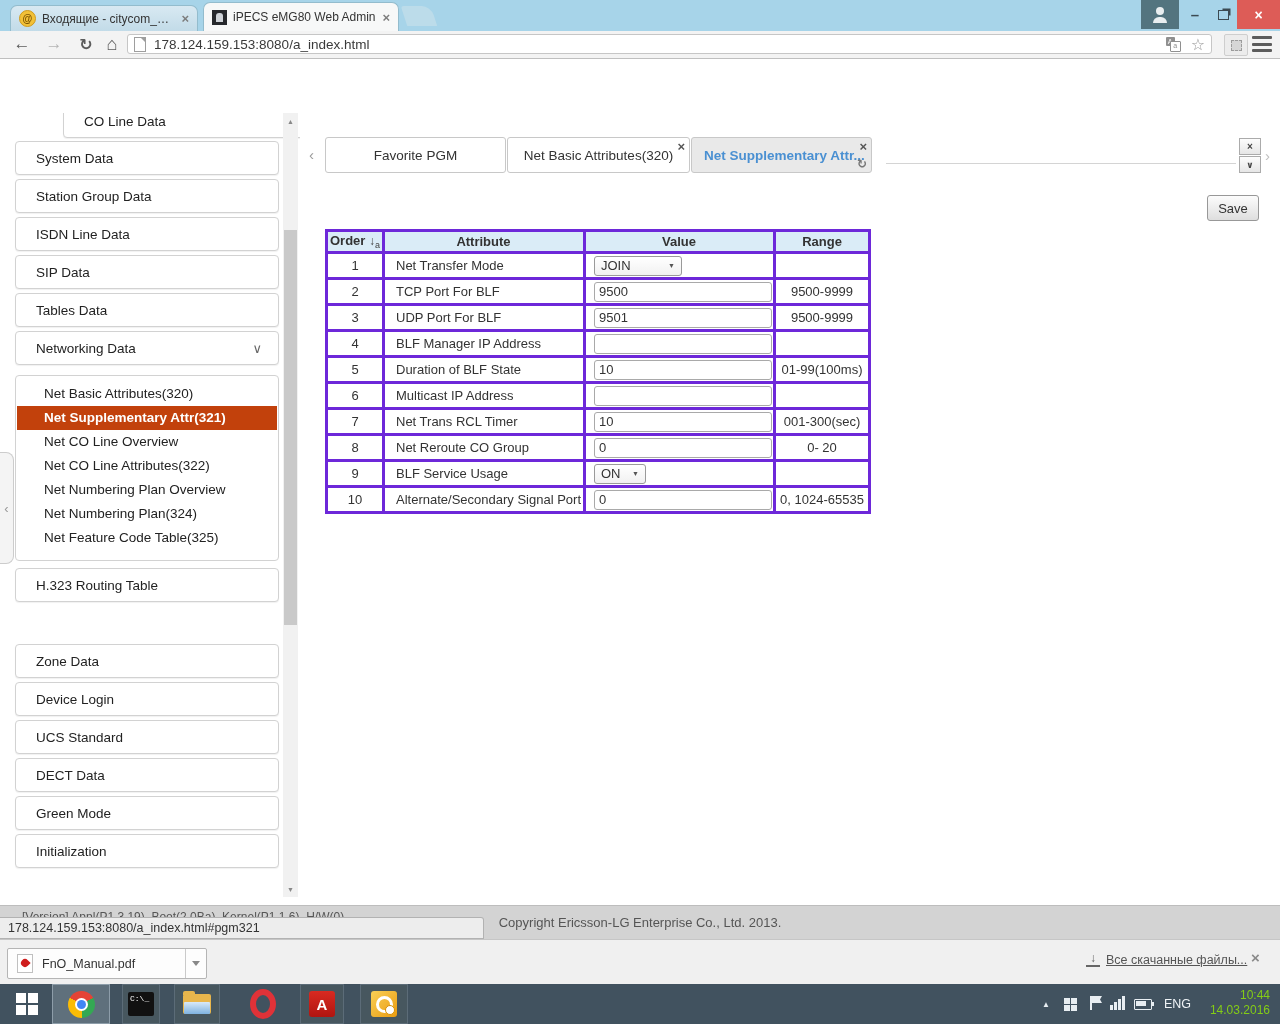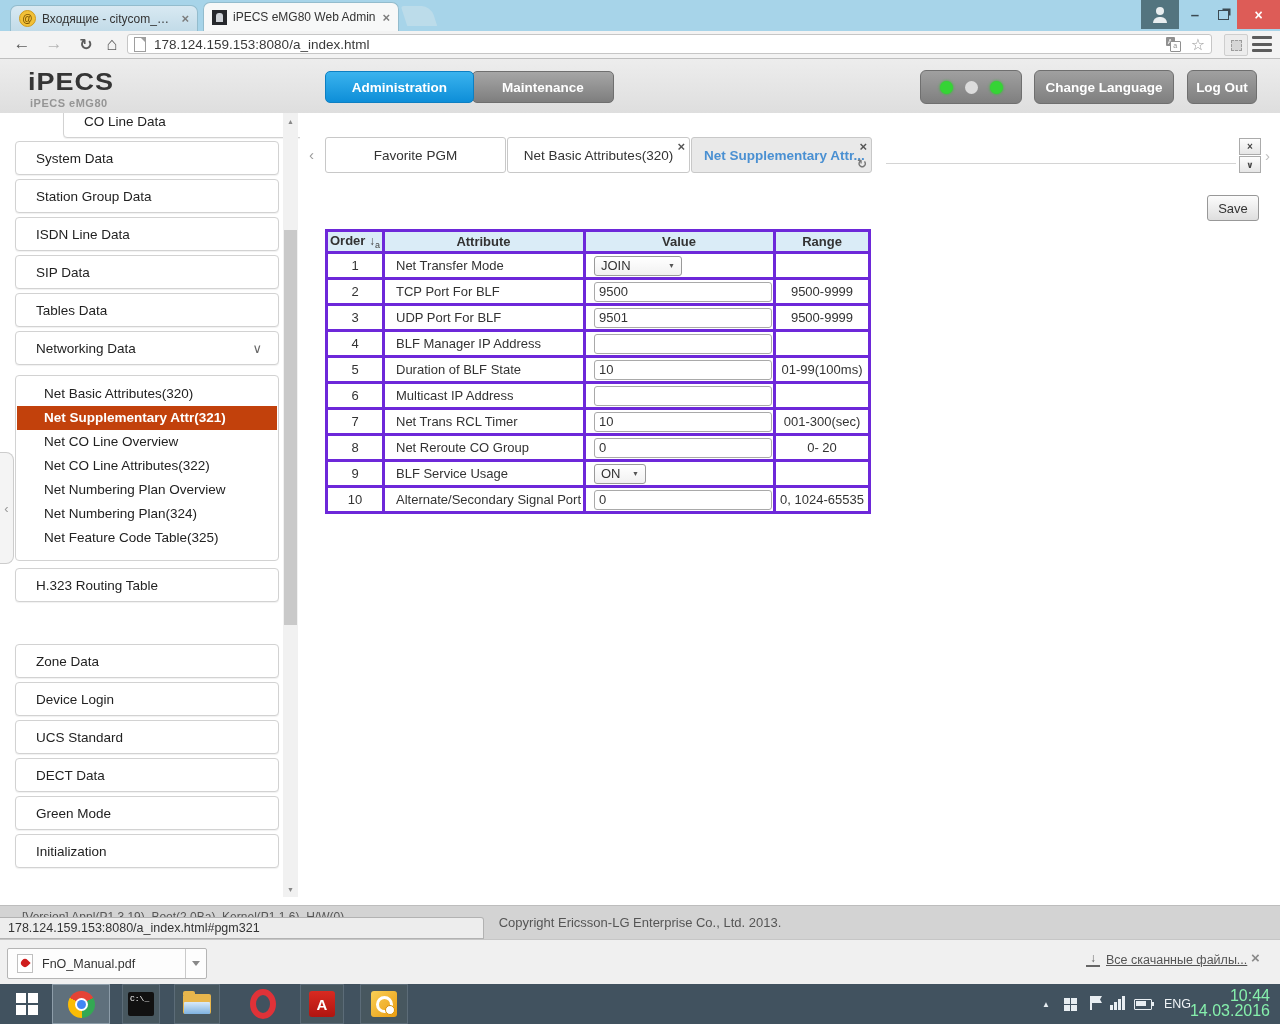--- a/index.html
+++ b/index.html
@@ -153,21 +153,21 @@
   .traygrid{left:1064px;display:grid;grid-template-columns:6px 6px;grid-template-rows:6px 6px;gap:1px;top:14px;position:absolute;}
   .traygrid i{background:#e8eef2;display:block;}
   .flagico{position:absolute;left:1090px;top:12px;width:2px;height:14px;background:#e8eef2;}
   .flagico::before{content:"";position:absolute;left:2px;top:0;width:10px;height:7px;background:#e8eef2;clip-path:polygon(0 0,100% 0,80% 50%,100% 100%,0 100%);}
   .sigico{position:absolute;left:1110px;top:12px;display:flex;align-items:flex-end;gap:1px;height:14px;}
   .sigico i{width:3px;background:#e8eef2;display:block;}
   .batico{position:absolute;left:1134px;top:15px;width:16px;height:9px;border:1px solid #e8eef2;border-radius:1px;}
   .batico::before{content:"";position:absolute;right:-3px;top:2px;width:2px;height:4px;background:#e8eef2;}
   .batico::after{content:"";position:absolute;left:1px;top:1px;width:10px;height:5px;background:#e8eef2;}
   .lang{position:absolute;left:1164px;top:0;height:40px;display:flex;align-items:center;font-size:12.5px;color:#f0f4f7;}
-  .clock{position:absolute;right:10px;top:4px;text-align:right;color:#86efac;font-size:16px;line-height:15px;margin-left:20px;}
+  .clock{position:absolute;right:10px;top:4px;text-align:right;color:#84cc16;font-size:12px;line-height:15px;margin-left:20px;}
 </style>
 </head>
 <body>
 
 <div id="screen">
 
   <div class="tabstrip">
     <div class="btab inactive">
       <span class="fav1">@</span>
       <span class="t">Входящие - citycom_bres</span>
@@ -207,35 +207,20 @@
     <div class="extbtn">
         <i></i>
       </div>
     <div class="menubtn">
         <i></i>
         <i></i>
         <i></i>
       </div>
   </div>
 
-  <div class="apphead">
-    <div class="logo">iPECS</div>
-    <div class="logosub">iPECS eMG80</div>
-    <div class="navseg">
-      <div class="navbtn nav-admin">Administration</div>
-      <div class="navbtn nav-maint">Maintenance</div>
-    </div>
-    <div class="graybtn ledpanel">
-      <span class="led on"></span>
-      <span class="led off"></span>
-      <span class="led on"></span>
-    </div>
-    <div class="graybtn" style="left:1034px;width:140px;">Change Language</div>
-    <div class="graybtn" style="left:1187px;width:70px;">Log Out</div>
-  </div>
 
   <div class="sidebar">
     <div class="sbcard" style="top:-9px;margin-left:48px;">
         <span class="lbl">CO Line Data</span>
       </div>
     <div class="sbcard" style="top:28px;">
         <span class="lbl">System Data</span>
       </div>
     <div class="sbcard" style="top:66px;">
         <span class="lbl">Station Group Data</span>

